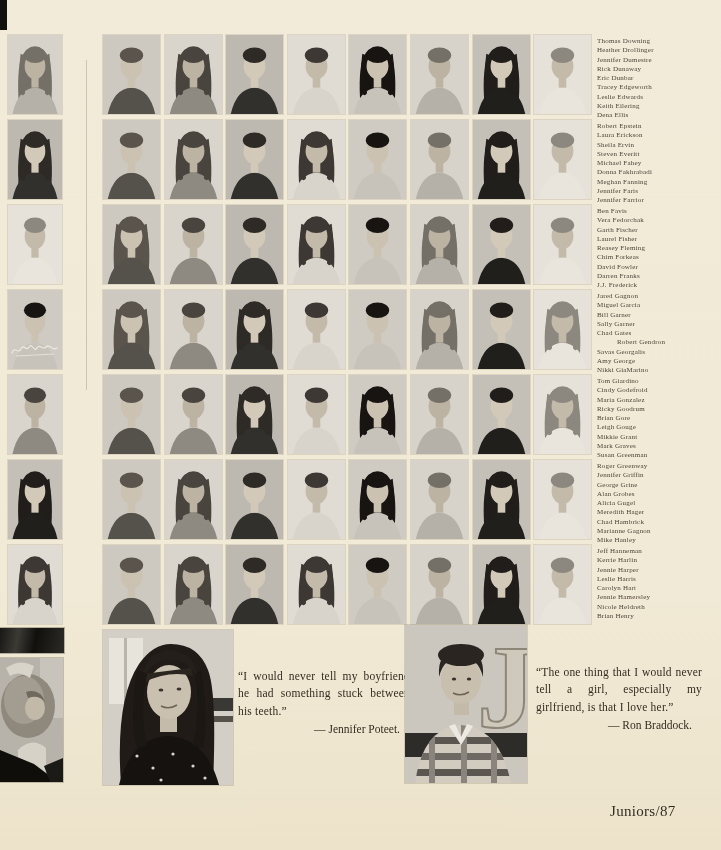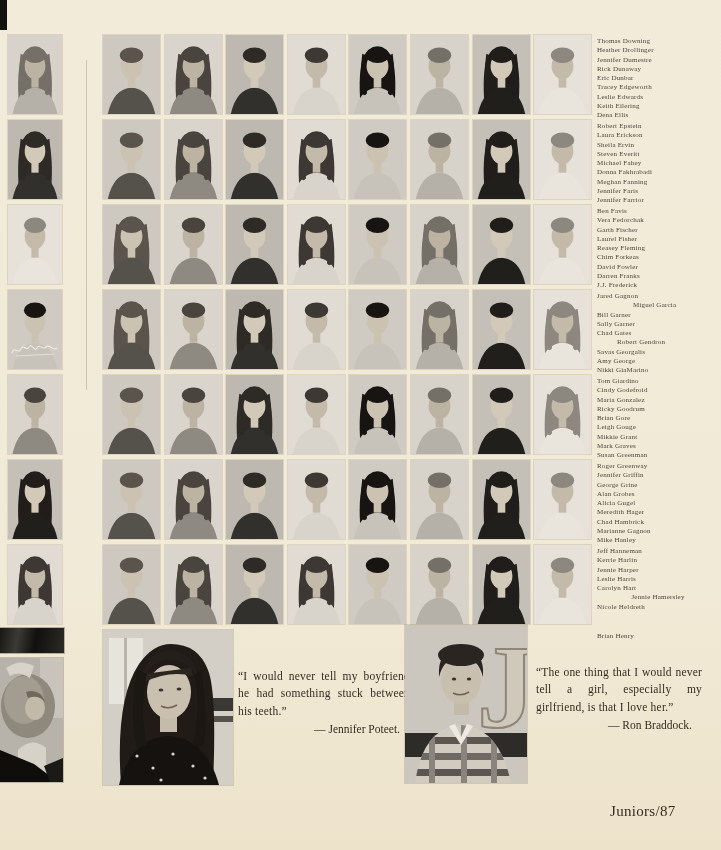--- a/index.html
+++ b/index.html
@@ -756,21 +756,21 @@
         <div class="name-line" style="color: rgb(78, 68, 58);">Garth Fischer</div>
         <div class="name-line" style="color: rgb(78, 68, 58);">Laurel Fisher</div>
         <div class="name-line" style="color: rgb(78, 68, 58);">Reasey Fleming</div>
         <div class="name-line" style="color: rgb(78, 68, 58);">Chim Forkeas</div>
         <div class="name-line" style="color: rgb(78, 68, 58);">David Fowler</div>
         <div class="name-line" style="color: rgb(78, 68, 58);">Darren Franks</div>
         <div class="name-line" style="color: rgb(78, 68, 58);">J.J. Frederick</div>
       </div>
       <div class="name-block" style="top: 255px;">
         <div class="name-line" style="color: rgb(78, 68, 58);">Jared Gagnon</div>
-        <div class="name-line" style="color: rgb(78, 68, 58); margin-left: 36px;">Miguel Garcia</div>
+        <div class="name-line" style="color: rgb(78, 68, 58);">Miguel Garcia</div>
         <div class="name-line" style="color: rgb(78, 68, 58);">Bill Garner</div>
         <div class="name-line" style="color: rgb(78, 68, 58);">Sally Garner</div>
         <div class="name-line" style="color: rgb(78, 68, 58);">Chad Gates</div>
         <div class="name-line" style="color: rgb(78, 68, 58); margin-left: 20px;">Robert Gendron</div>
         <div class="name-line" style="color: rgb(78, 68, 58);">Savas Georgalis</div>
         <div class="name-line" style="color: rgb(78, 68, 58);">Amy George</div>
         <div class="name-line" style="color: rgb(78, 68, 58);">Nikki GiaMarino</div>
       </div>
       <div class="name-block" style="top: 340px;">
         <div class="name-line" style="color: rgb(78, 68, 58);">Tom Giardino</div>
@@ -793,23 +793,23 @@
         <div class="name-line" style="color: rgb(78, 68, 58);">Chad Hambrick</div>
         <div class="name-line" style="color: rgb(78, 68, 58);">Marianne Gagnon</div>
         <div class="name-line" style="color: rgb(78, 68, 58);">Mike Hanley</div>
       </div>
       <div class="name-block" style="top: 510px;">
         <div class="name-line" style="color: rgb(78, 68, 58);">Jeff Hanneman</div>
         <div class="name-line" style="color: rgb(78, 68, 58);">Kerrie Harlin</div>
         <div class="name-line" style="color: rgb(78, 68, 58);">Jennie Harper</div>
         <div class="name-line" style="color: rgb(78, 68, 58);">Leslie Harris</div>
         <div class="name-line" style="color: rgb(78, 68, 58);">Carolyn Hart</div>
-        <div class="name-line" style="color: rgb(78, 68, 58); text-align: center;">Jennie Hamersley</div>
+        <div class="name-line" style="color: rgb(78, 68, 58);">Jennie Hamersley</div>
         <div class="name-line" style="color: rgb(78, 68, 58);">Nicole Heldreth</div>
-        <div class="name-line" style="color: rgb(78, 68, 58); margin-top: 20px;">Brian Henry</div>
+        <div class="name-line" style="color: rgb(78, 68, 58);">Brian Henry</div>
       </div>
     </div>
 
   <div class="big-photo photo-girl">
     <svg viewBox="0 0 130 155" preserveAspectRatio="none">
       <rect width="130" height="155" fill="#d3cfc7"></rect>
       <rect x="6" y="8" width="34" height="66" fill="#e7e4dc"></rect>
       <rect x="21" y="8" width="3" height="66" fill="#b9b5ad"></rect>
       <rect x="84" y="68" width="46" height="13" fill="#3a3835"></rect>
       <rect x="84" y="86" width="46" height="6" fill="#55524c"></rect>

